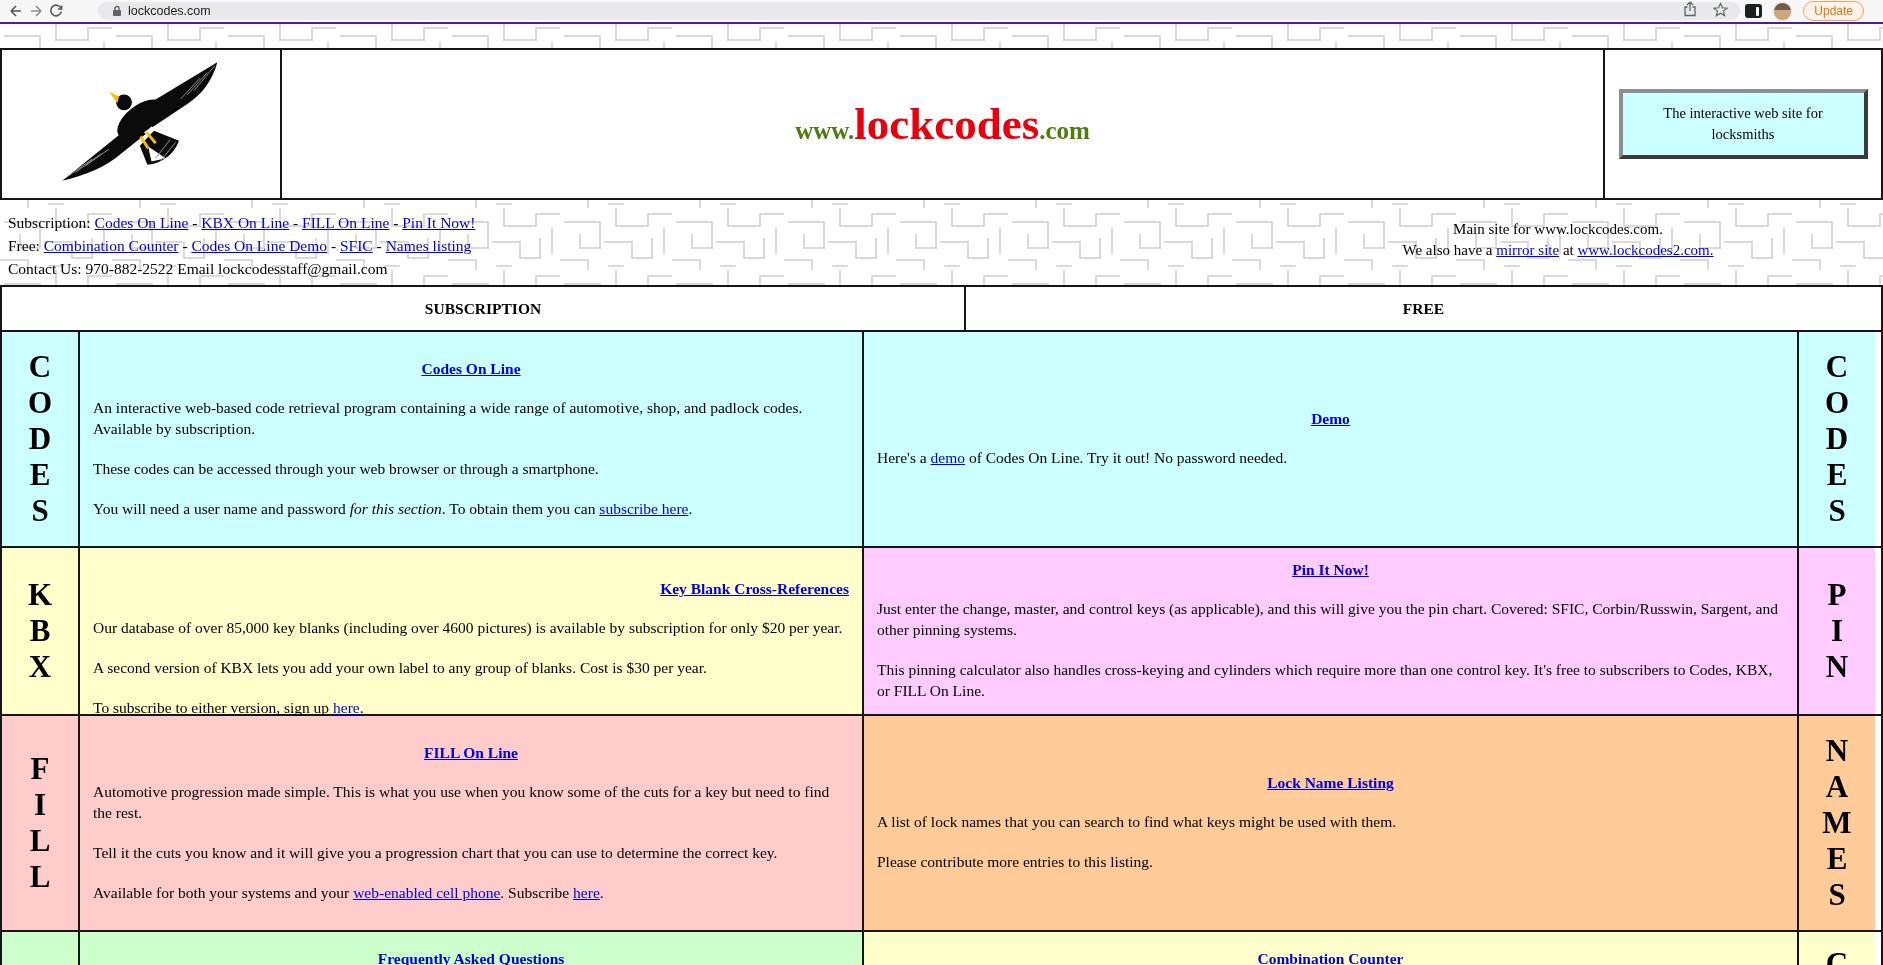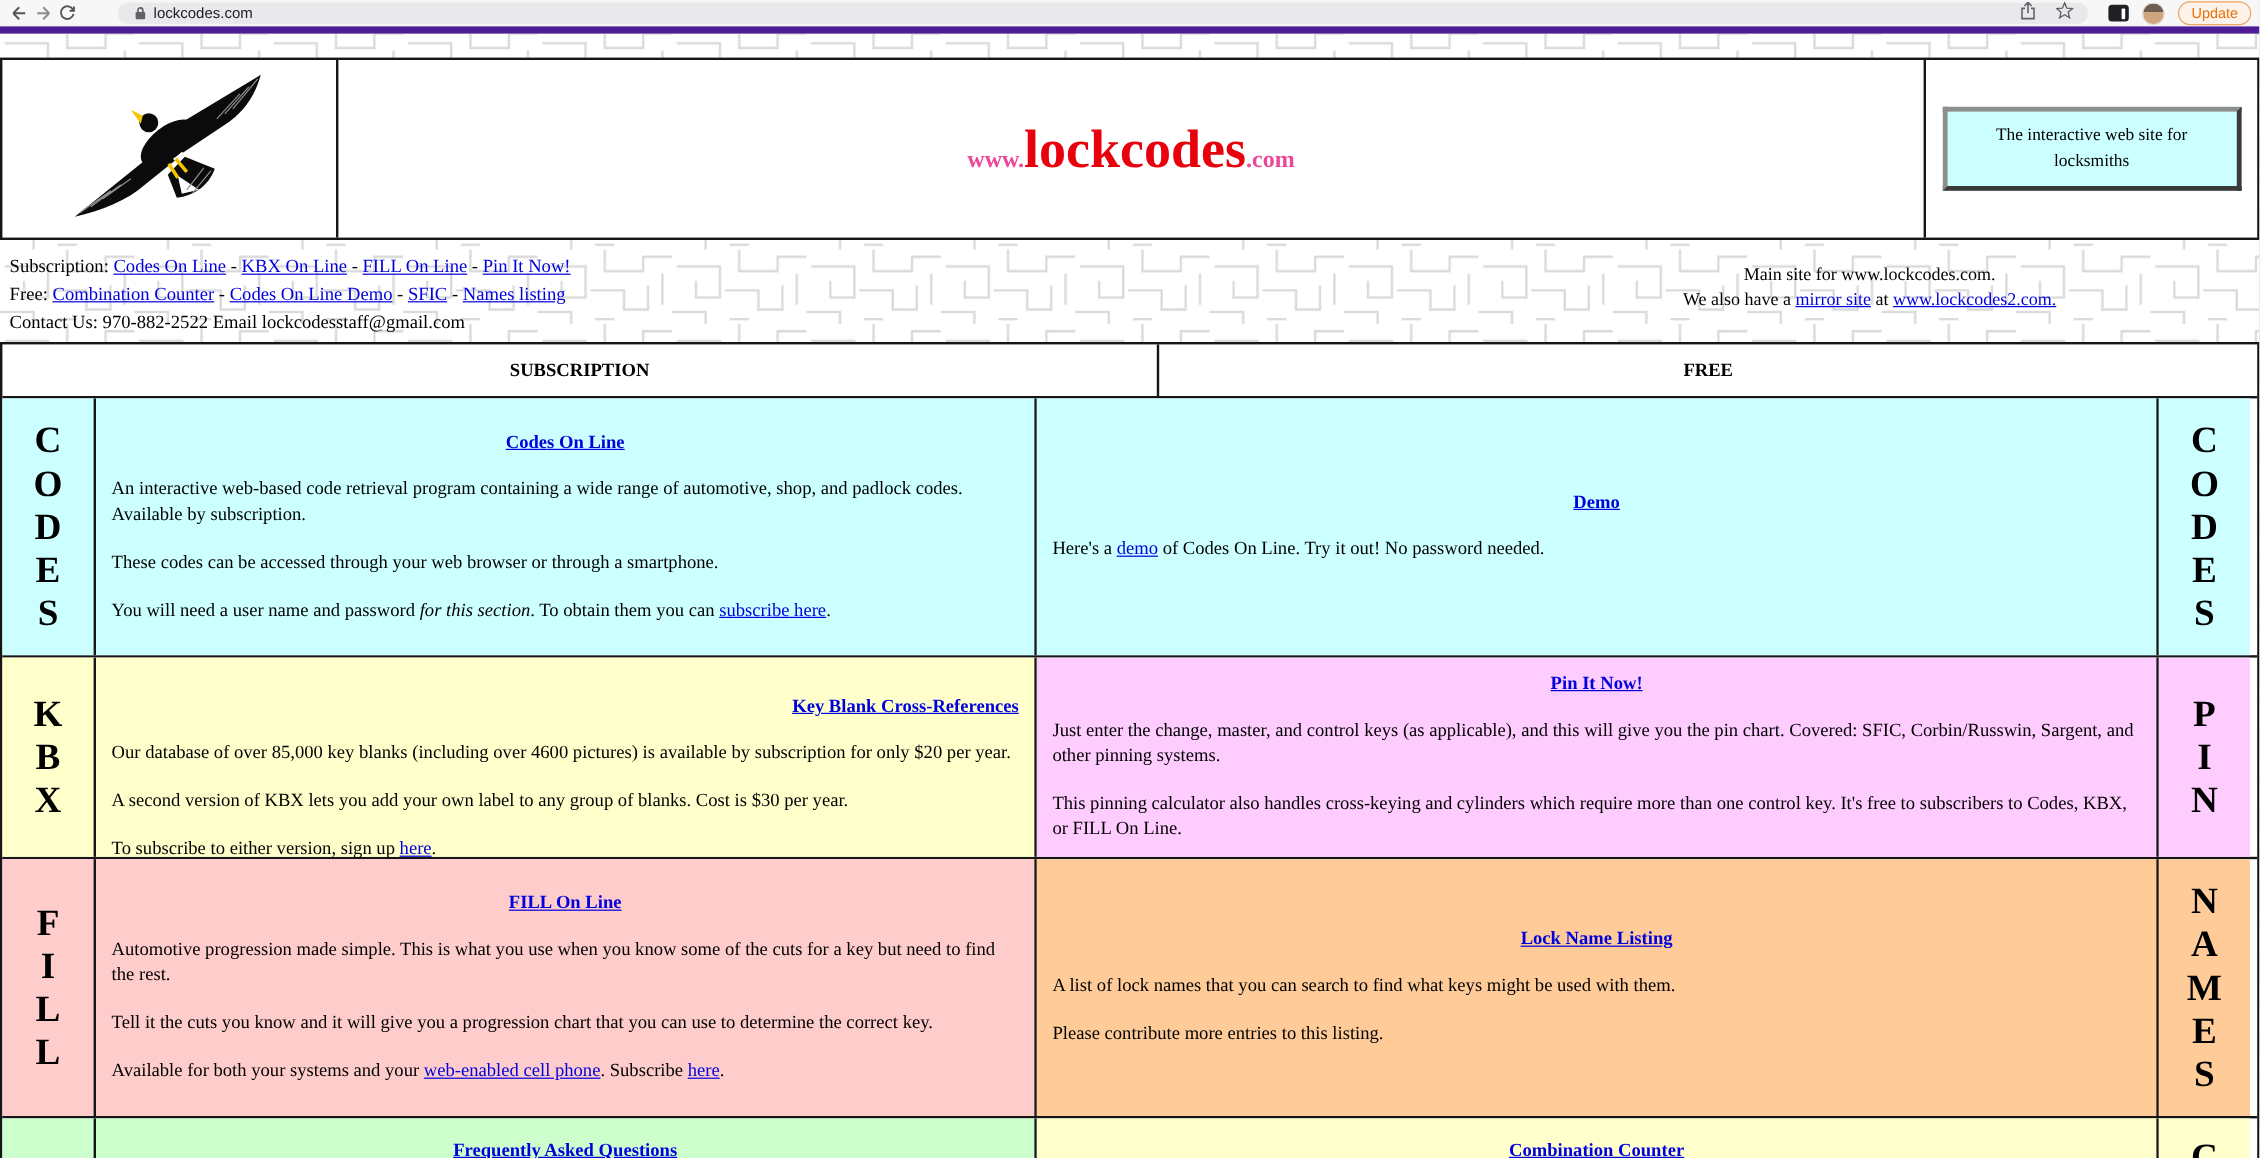--- a/index.html
+++ b/index.html
@@ -1,48 +1,48 @@
 <!DOCTYPE html>
 <html><head>
 <meta charset="utf-8">
 <style>
   html,body{margin:0;padding:0;background:#ddd;}
   #screen{position:relative;width:1883px;height:965px;background:#fff;overflow:hidden;
           font-family:"Liberation Serif","DejaVu Serif",serif;color:#000;}
 
   
   .chrome{position:absolute;top:0;left:0;width:100%;height:22px;background:#f7f7f8;
-          border-bottom:6px solid #4c1d95;z-index:5;display:flex;align-items:center;
+          border-bottom:2px solid #4c1d95;z-index:5;display:flex;align-items:center;
           font-family:"Liberation Sans","DejaVu Sans",sans-serif;}
   .nav-btn{width:20px;height:20px;display:flex;align-items:center;justify-content:center;flex:0 0 auto;}
   .nav-btn.b1{margin-left:6px;}
   .omnibox{position:absolute;left:98px;top:2px;width:1642px;height:18px;border-radius:9px;
            background:#e9e9eb;display:flex;align-items:center;}
   .omni-lock{margin-left:14px;display:flex;}
   .url-text{font-size:12.5px;color:#202124;margin-left:6px;}
   .omni-right{position:absolute;right:12px;top:0;height:18px;display:flex;align-items:center;gap:16px;}
-  .chrome-right{position:absolute;right:4px;top:1px;height:20px;display:flex;align-items:center;gap:11px;}
+  .chrome-right{position:absolute;right:16px;top:1px;height:20px;display:flex;align-items:center;gap:11px;}
   .sidebar-glyph{width:17px;height:14px;background:#1f2023;border-radius:3px;position:relative;}
   .sidebar-glyph::after{content:"";position:absolute;right:3px;top:2.5px;bottom:2.5px;width:3.5px;background:#fff;border-radius:1px;}
   .avatar{width:19px;height:19px;border-radius:50%;background:linear-gradient(180deg,#6e5d4e 0 42%,#cfa57e 42%);border:1px solid #e4ddd2;box-sizing:border-box;}
   .update-chip{height:18px;padding:0 10px;border:1px solid #f0a35e;border-radius:10px;color:#e8710a;
                background:#fdf3ea;font-size:12px;display:flex;align-items:center;margin-right:3px;}
 
   
   .maze-layer{position:absolute;top:22px;left:0;z-index:0;}
 
   
   .header-table{position:absolute;top:48px;left:0;width:1883px;height:152px;box-sizing:border-box;
                 border:2px solid #161616;background:#fff;display:flex;z-index:1;}
   .hcell{box-sizing:border-box;height:100%;display:flex;align-items:center;justify-content:center;}
   .hcell.logo{width:280px;border-right:2px solid #161616;}
   .hcell.titlec{flex:1;border-right:2px solid #161616;}
   .hcell.tagc{width:276px;}
   .site-title{font-weight:bold;white-space:nowrap;line-height:1;}
-  .site-title .gray{font-size:20px;color:#ec4899;text-align:right;}
+  .site-title .gray{font-size:25px;color:#4d7c0f;text-align:right;}
   .site-title .red{font-size:45px;color:#e8000d;}
   .tag-box{width:249px;box-sizing:border-box;border:4px outset #8e8e8e;background:#CCFFFF;
            padding:10px 12px;text-align:center;font-size:14.5px;line-height:21px;}
 
   
   .nav-left{position:absolute;top:211px;left:8px;z-index:1;font-size:15.5px;line-height:23px;}
   .nav-right{position:absolute;top:219px;left:1378px;width:360px;text-align:center;z-index:1;
              font-size:15px;line-height:21px;}
   a{color:#0000dd;text-decoration:underline;cursor:pointer;}
   .nav-left b,.nav-right b{font-weight:normal;}

